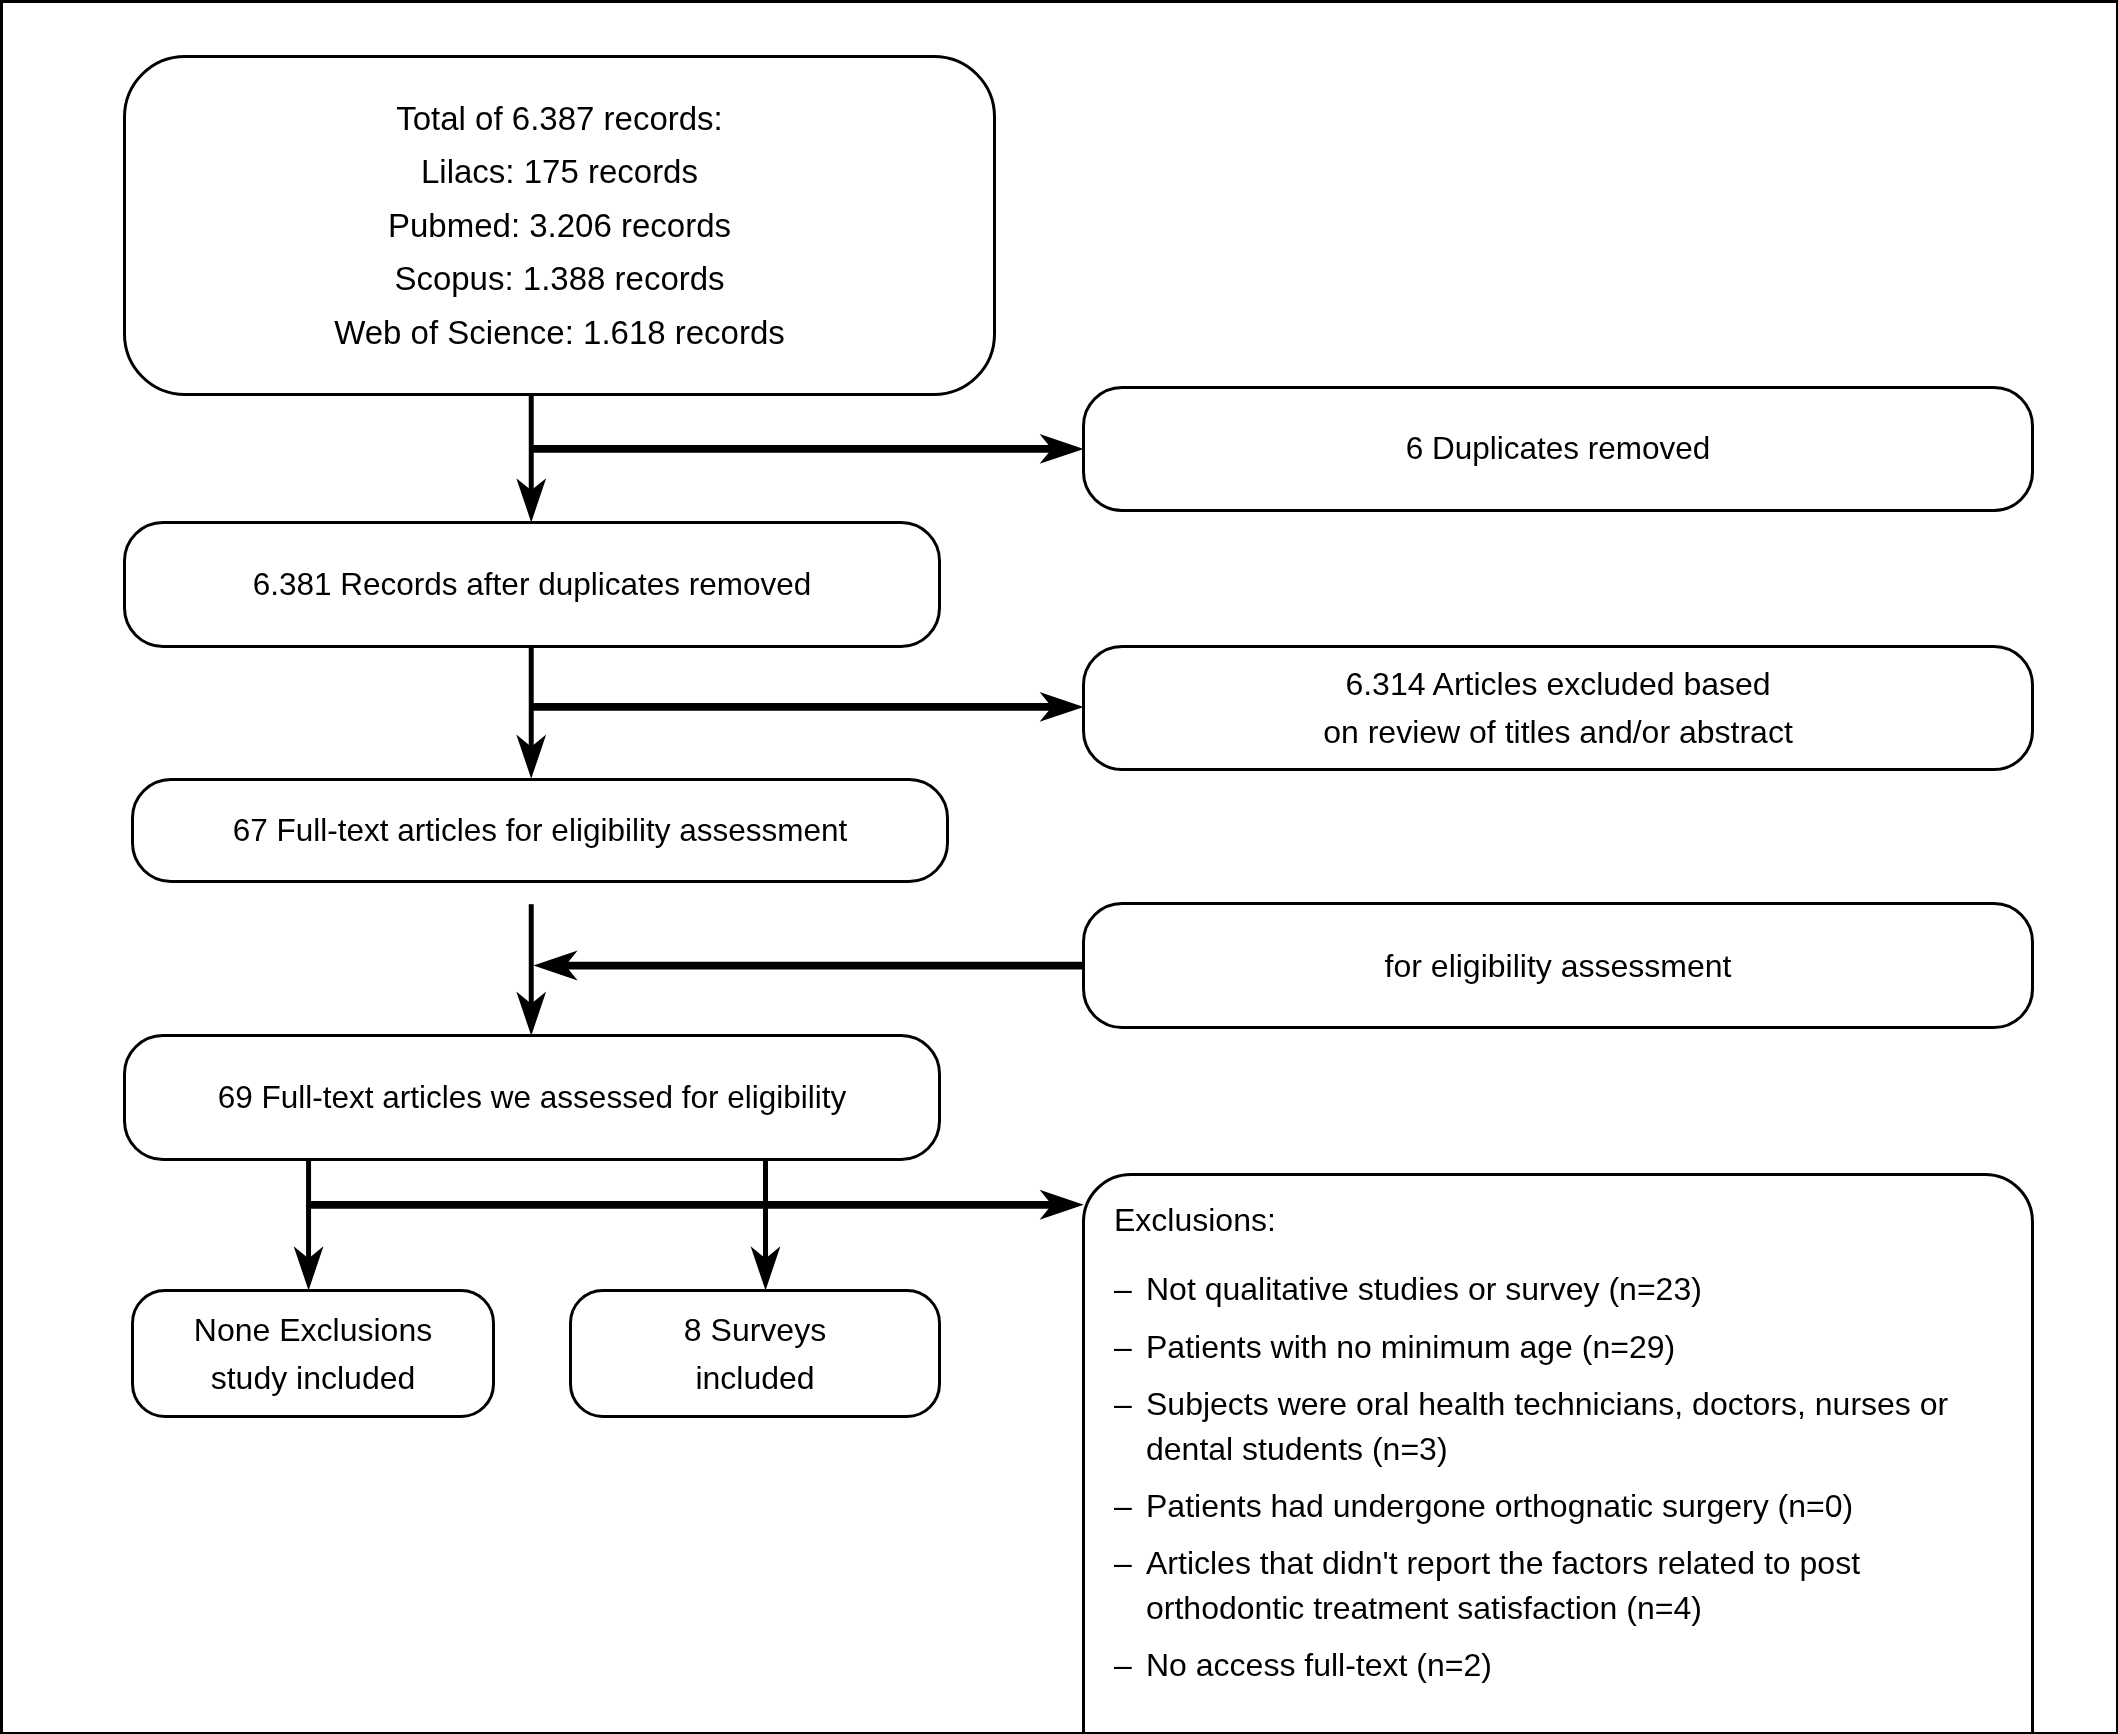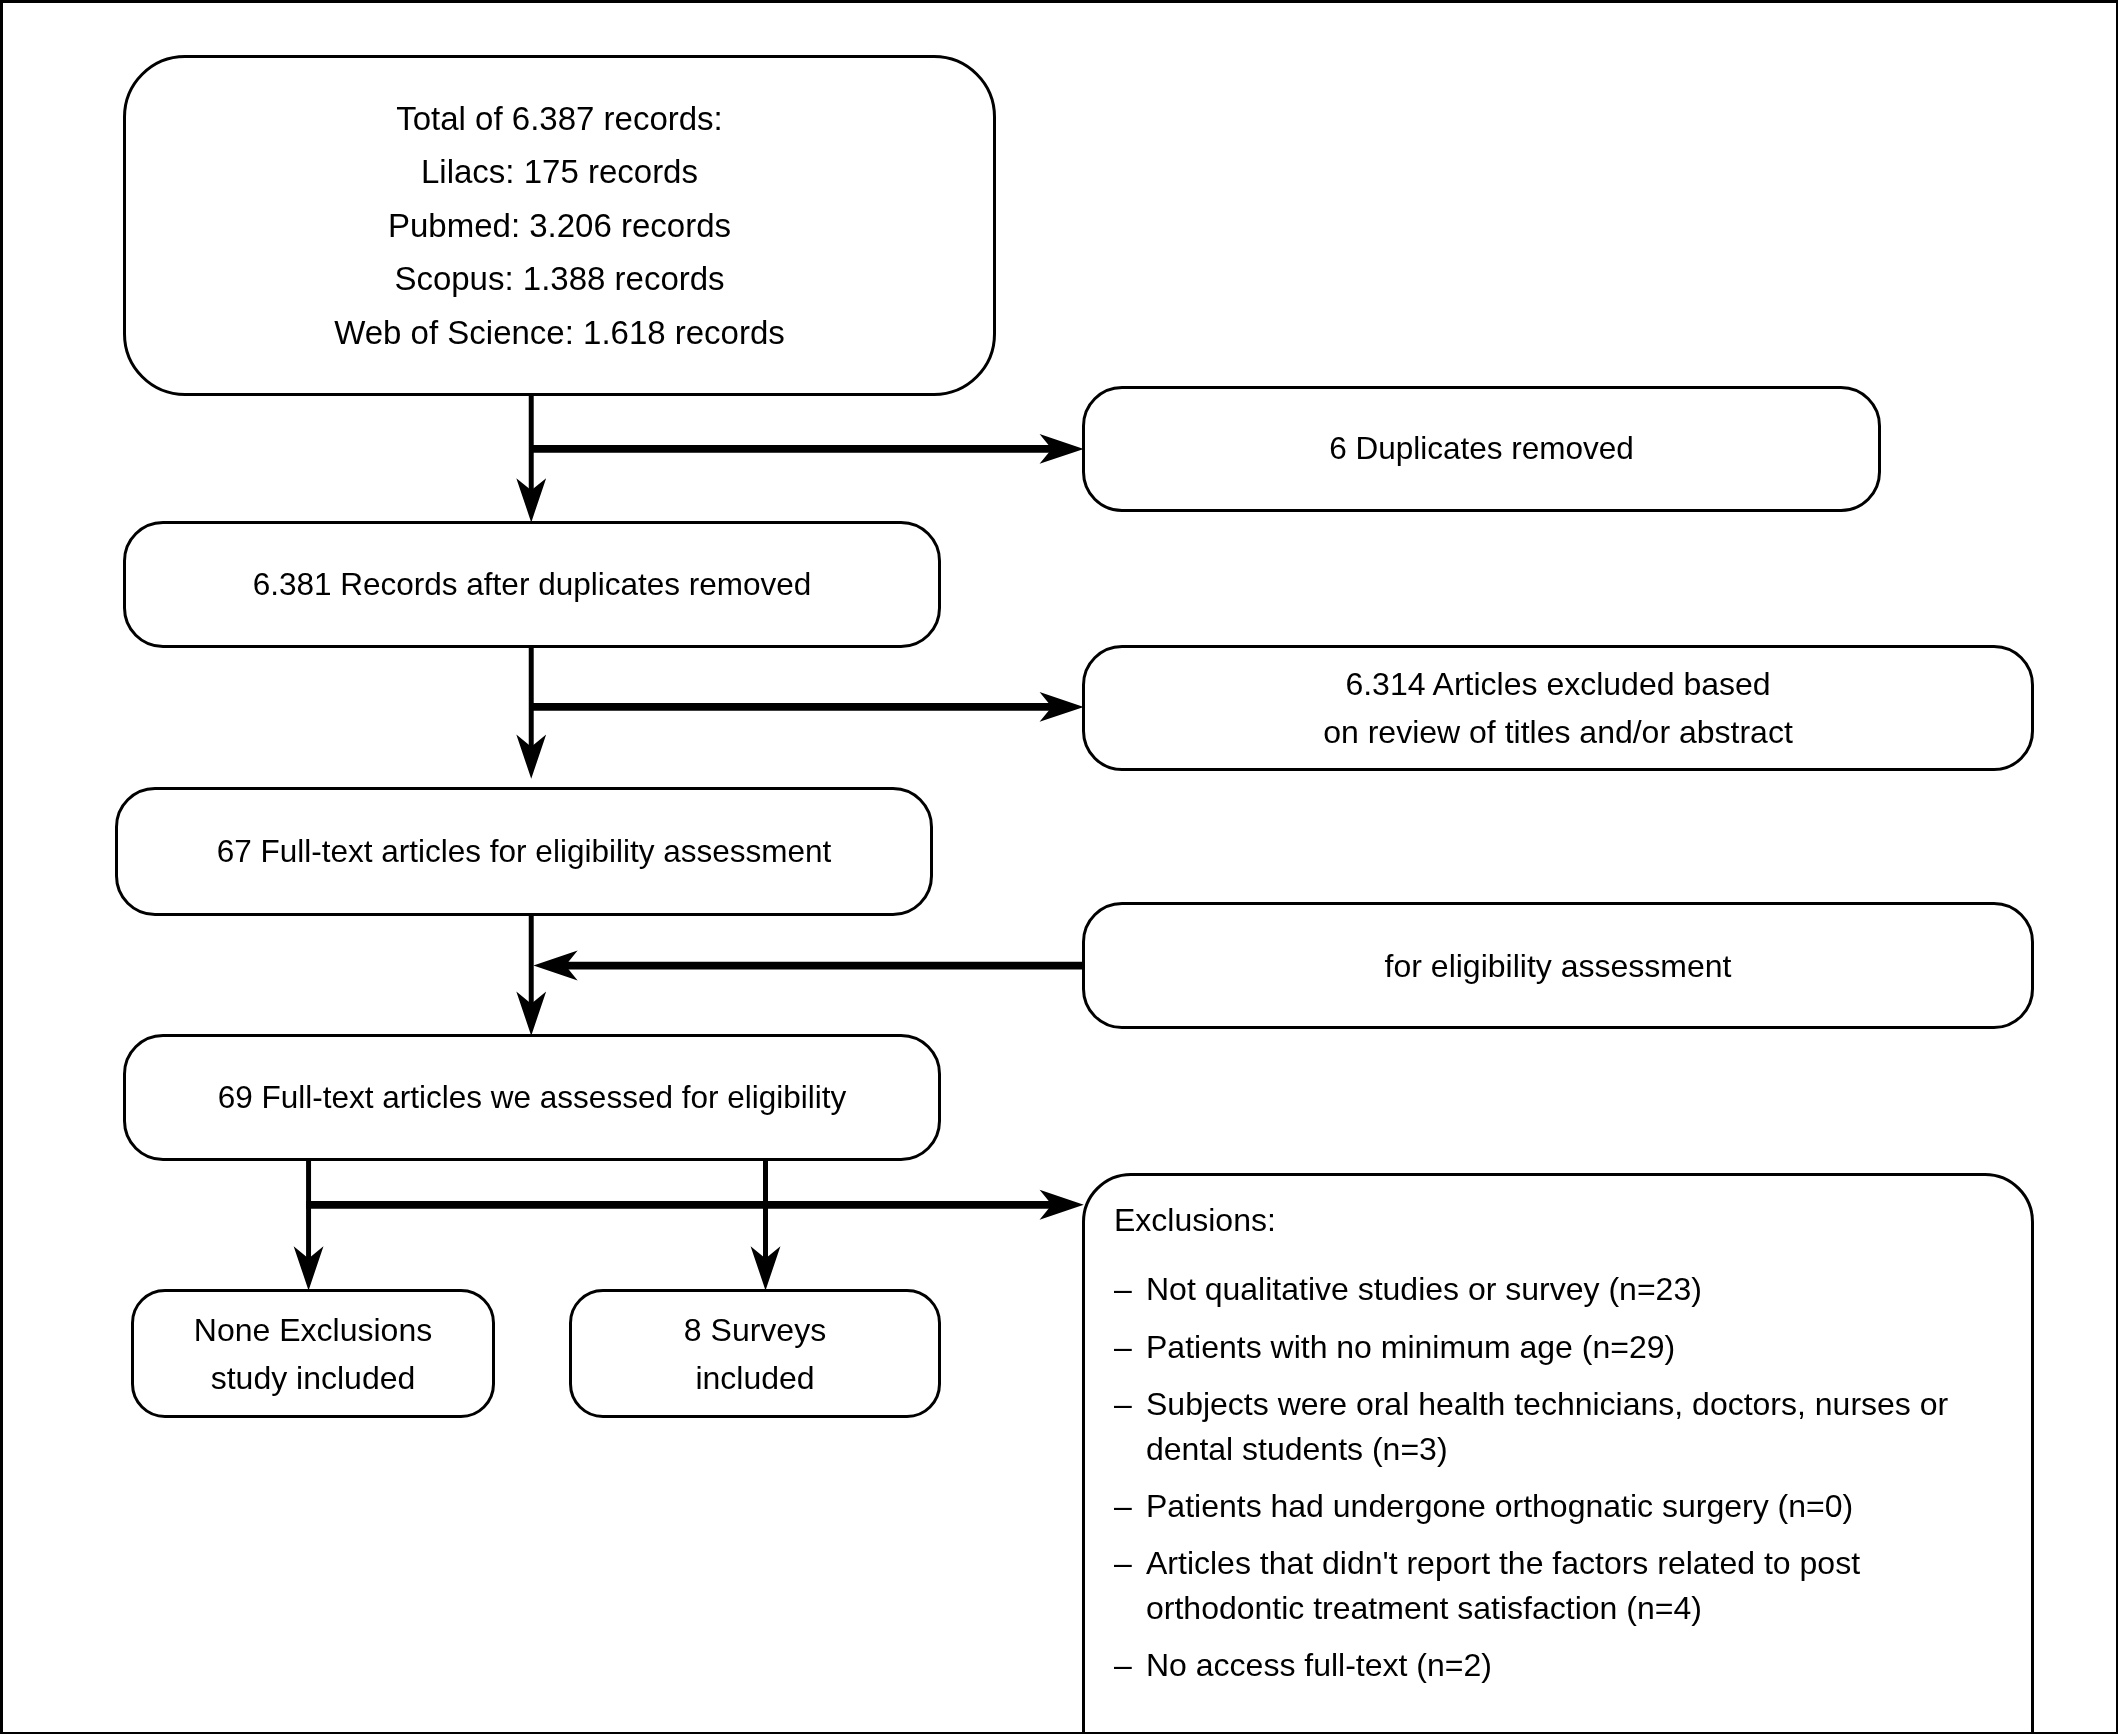--- a/index.html
+++ b/index.html
@@ -36,24 +36,24 @@
     justify-content: center;
     align-items: center;
     text-align: center;
     font-size: 32px;
     line-height: 1.5;
     padding: 5.5px 10px;
   }
   .box.single { white-space: nowrap; font-size: 31.5px; }
   .box.big-radius { border-radius: 62px; }
   .box1 { left: 120px;  top: 52px;   width: 873px; height: 341px; line-height: 1.62; font-size: 33px; }
-  .box2 { left: 1079px; top: 383px;  width: 799px; height: 126px; }
+  .box2 { left: 1079px; top: 383px;  width: 952px; height: 126px; }
   .box3 { left: 120px;  top: 518px;  width: 818px; height: 127px; }
   .box4 { left: 1079px; top: 642px; width: 952px; height: 126px; }
-  .box5 { left: 112px;  top: 775px; width: 818px; height: 129px; margin-top: 9px; }
+  .box5 { left: 128px;  top: 775px; width: 818px; height: 105px; }
   .box6 { left: 1079px; top: 899px; width: 952px; height: 127px; }
   .box7 { left: 120px;  top: 1031px; width: 818px; height: 127px; }
   .box8 { left: 128px;  top: 1286px; width: 364px;  height: 129px; border-radius: 34px; }
   .box9 { left: 566px; top: 1286px; width: 372px;  height: 129px; border-radius: 34px; }
   .box10 {
     left: 1079px; top: 1158px; width: 952px; height: 623px;
     border-radius: 49px;
     justify-content: flex-start;
     align-items: stretch;
     text-align: left;

